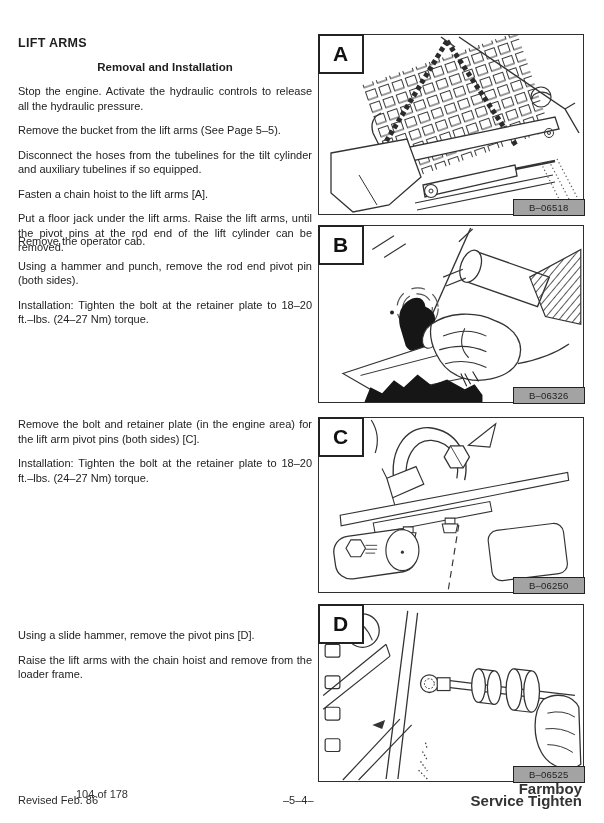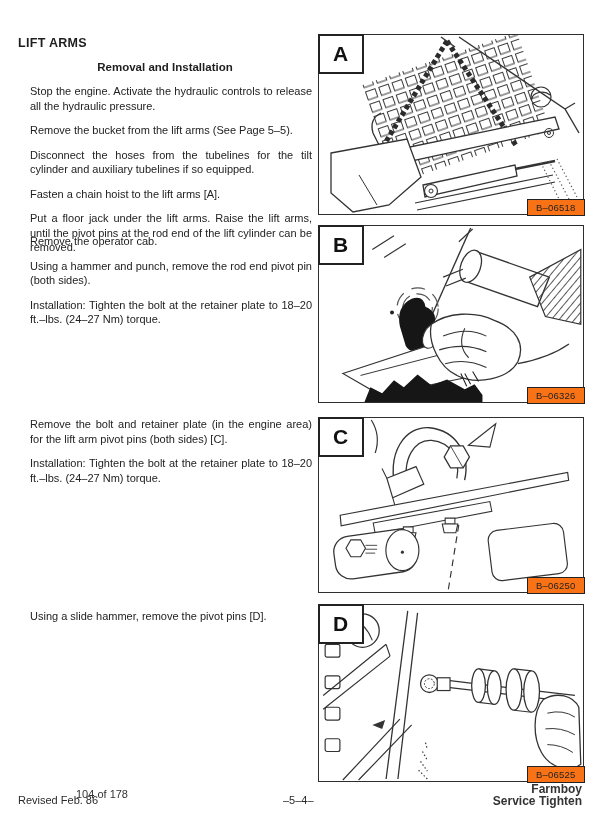--- a/index.html
+++ b/index.html
@@ -10,52 +10,52 @@
     background:#ffffff;
     font-family:"Liberation Sans", sans-serif;
     color:#1e1e1e;
     overflow:hidden;
   }
   
   .text-group{position:absolute;left:18px;width:294px;}
   .text-group h1{font-size:12.5px;font-weight:bold;margin:0 0 11px 0;letter-spacing:.3px;}
   .text-group h2{font-size:11.5px;font-weight:bold;margin:0 0 11px 0;text-align:center;}
   .text-group p{
-    font-size:11px;line-height:1.32;margin:0 0 10px 12px;
+    font-size:11px;line-height:1.32;margin:0 0 10px 0;
     text-align:justify;color:#222;
   }
   
   .figure{
     position:absolute;left:318px;width:266px;
     border:1.5px solid #2e2e2e;background:#fff;box-sizing:border-box;
   }
   .fig-a{top:34px;height:181px;}
   .fig-b{top:225px;height:178px;}
   .fig-c{top:417px;height:176px;}
   .fig-d{top:604px;height:178px;}
   .fig-label{
     position:absolute;top:-1.5px;left:-1.5px;width:42px;height:36px;
     border:2px solid #222;background:#fff;
     display:flex;align-items:center;justify-content:center;
     font-size:21px;font-weight:bold;color:#111;z-index:3;
   }
   .fig-code{
     position:absolute;bottom:-1.5px;right:-1.5px;
-    border:1.2px solid #222;background:#f97316;
-    padding:2px 8px;font-size:9.5px;color:#222;z-index:3;
+    border:1.2px solid #222;background:#a3a3a3;
+    padding:2px 15px;font-size:9.5px;color:#222;z-index:3;
     letter-spacing:.2px;
   }
   .fig-art{position:absolute;top:0;left:0;width:100%;height:100%;}
   .fig-art svg{width:100%;height:100%;display:block;}
   
   .footer-item{position:absolute;font-size:11px;color:#2a2a2a;white-space:nowrap;}
   .footer-revised{left:18px;top:794px;}
   .footer-pageof{left:76px;top:788px;font-size:11px;color:#333;}
   .footer-pagenum{left:283px;top:794px;}
-  .footer-brand{right:22px;top:783px;text-align:right;font-size:12px;font-weight:bold;line-height:12px;color:#333;}
+  .footer-brand{right:22px;top:783px;text-align:right;font-size:15px;font-weight:bold;line-height:12px;color:#333;}
   .footer-watermark{
     left:387px;top:792px;z-index:5;
     font-family:"DejaVu Sans Mono", monospace;
     font-weight:bold;font-size:15.5px;color:#1c3766;
   }
 </style>
 </head>
 <body>
 
 <div class="page">
@@ -74,22 +74,23 @@
     <p>Remove the operator cab.</p>
     <p>Using a hammer and punch, remove the rod end pivot pin (both sides).</p>
     <p>Installation: Tighten the bolt at the retainer plate to 18–20 ft.–lbs. (24–27 Nm) torque.</p>
   </div>
 
   <div class="text-group" style="top:417px">
     <p>Remove the bolt and retainer plate (in the engine area) for the lift arm pivot pins (both sides) [C].</p>
     <p>Installation: Tighten the bolt at the retainer plate to 18–20 ft.–lbs. (24–27 Nm) torque.</p>
   </div>
 
-  <div class="text-group" style="top:609px">
+  <div class="text-group" style="top:628px">
     <p>Using a slide hammer, remove the pivot pins [D].</p>
+    <p>Raise the lift arms with the chain hoist and remove from the loader frame.</p>
   </div>
 
   <div class="figure fig-a">
     <div class="fig-art">
       <svg viewBox="0 0 264 179">
         <defs>
           <pattern id="meshA" width="14" height="13" patternUnits="userSpaceOnUse">
             <rect x="1.5" y="1.5" width="10" height="8.5" fill="none" stroke="#3a3a3a" stroke-width="1"></rect>
           </pattern>
         </defs>

